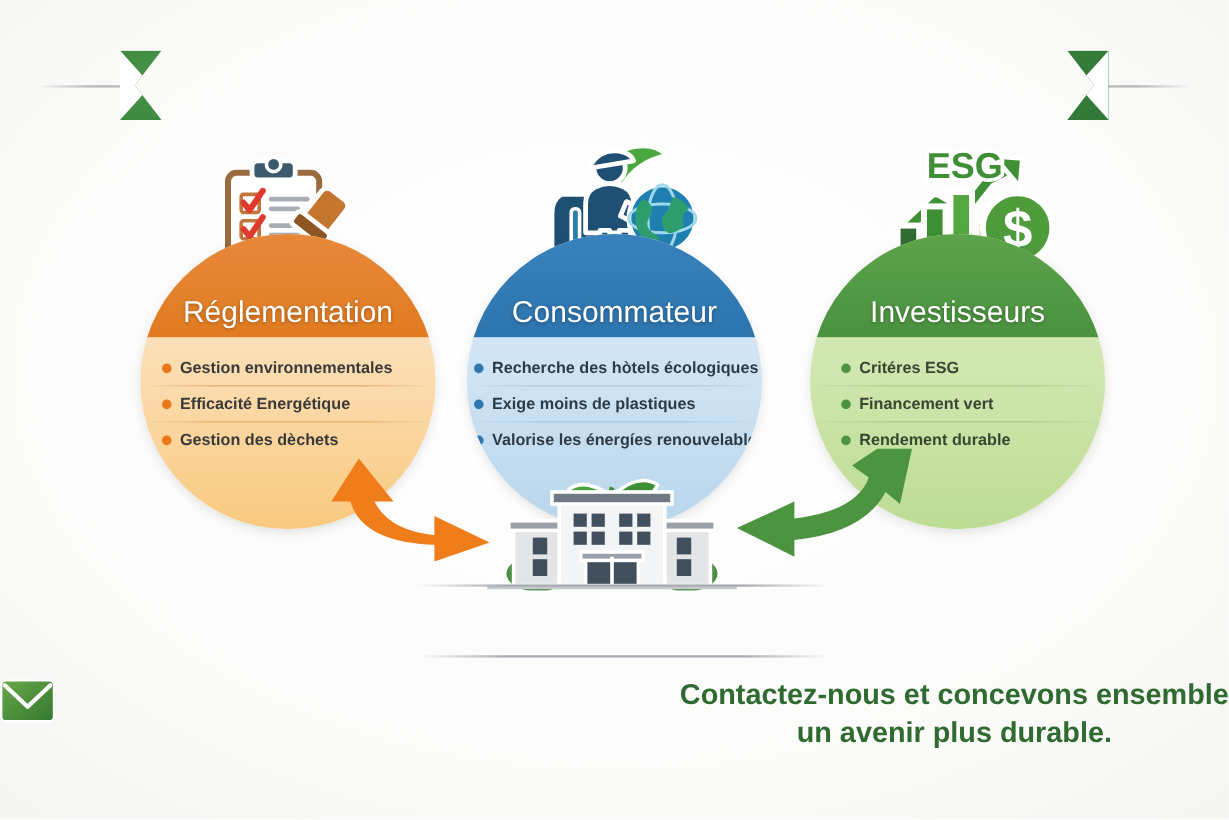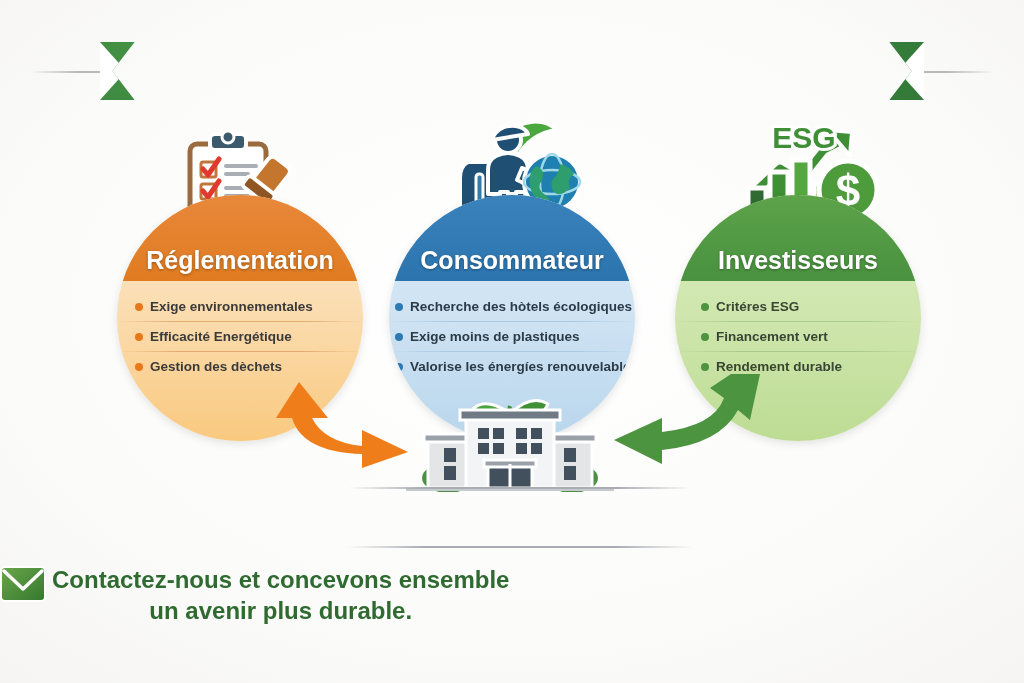--- a/index.html
+++ b/index.html
@@ -56,21 +56,21 @@
     position: absolute; width: 246px; height: 246px; border-radius: 50%;
     overflow: hidden;
     box-shadow: 0 3px 9px rgba(0,0,0,0.10);
   }
   .circle .cap {
     position: absolute; left: 0; top: 0; width: 100%; height: 86px;
     display: flex; align-items: flex-end; justify-content: center;
     padding-bottom: 6px;
   }
   .circle .cap-title {
-    color: #ffffff; font-weight: bold; font-size: 25px;
+    color: #ffffff; font-weight: normal; font-size: 25px;
     text-shadow: 0 1px 3px rgba(0,0,0,0.33);
     white-space: nowrap;
   }
   .circle .body { position: absolute; left: 0; top: 86px; width: 100%; bottom: 0; padding: 11px 0 0 0; }
   .bullets { list-style: none; }
   .bullets li {
     display: flex; align-items: center; gap: 7px;
     font-size: 13.5px; font-weight: bold; color: #3a3a3a;
     height: 29px; white-space: nowrap;
   }
@@ -126,21 +126,21 @@
   #building-caption {
     position: absolute; left: 290px; top: 492px; width: 460px;
     text-align: center;
     color: #3f4a56; font-weight: bold; font-size: 19.5px;
     line-height: 25px; letter-spacing: 0.5px;
   }
 
   
   #cta {
     position: absolute; left: 0; top: 560px; width: 1024px;
-    display: flex; align-items: flex-start; justify-content: flex-start; gap: 6px;
+    display: flex; align-items: flex-start; justify-content: space-between; gap: 6px;
   }
   #cta-text {
     text-align: center; color: #2f6b31; font-weight: bold;
     font-size: 24px; line-height: 31px;
     padding-top: 4px;
   }
 </style>
 </head>
 <body>
 
@@ -246,21 +246,21 @@
   </div>
 
   <div class="circle" id="c-reg">
     <div class="cap">
       <div class="cap-title">Réglementation</div>
     </div>
     <div class="body">
       <ul class="bullets">
         <li>
           <span class="dot"></span>
-          <span>Exige environnementales</span>
+          <span>Gestion environnementales</span>
         </li>
         <div class="sep"></div>
         <li>
           <span class="dot"></span>
           <span>Efficacité Energétique</span>
         </li>
         <div class="sep"></div>
         <li>
           <span class="dot"></span>
           <span>Gestion des dèchets</span>

